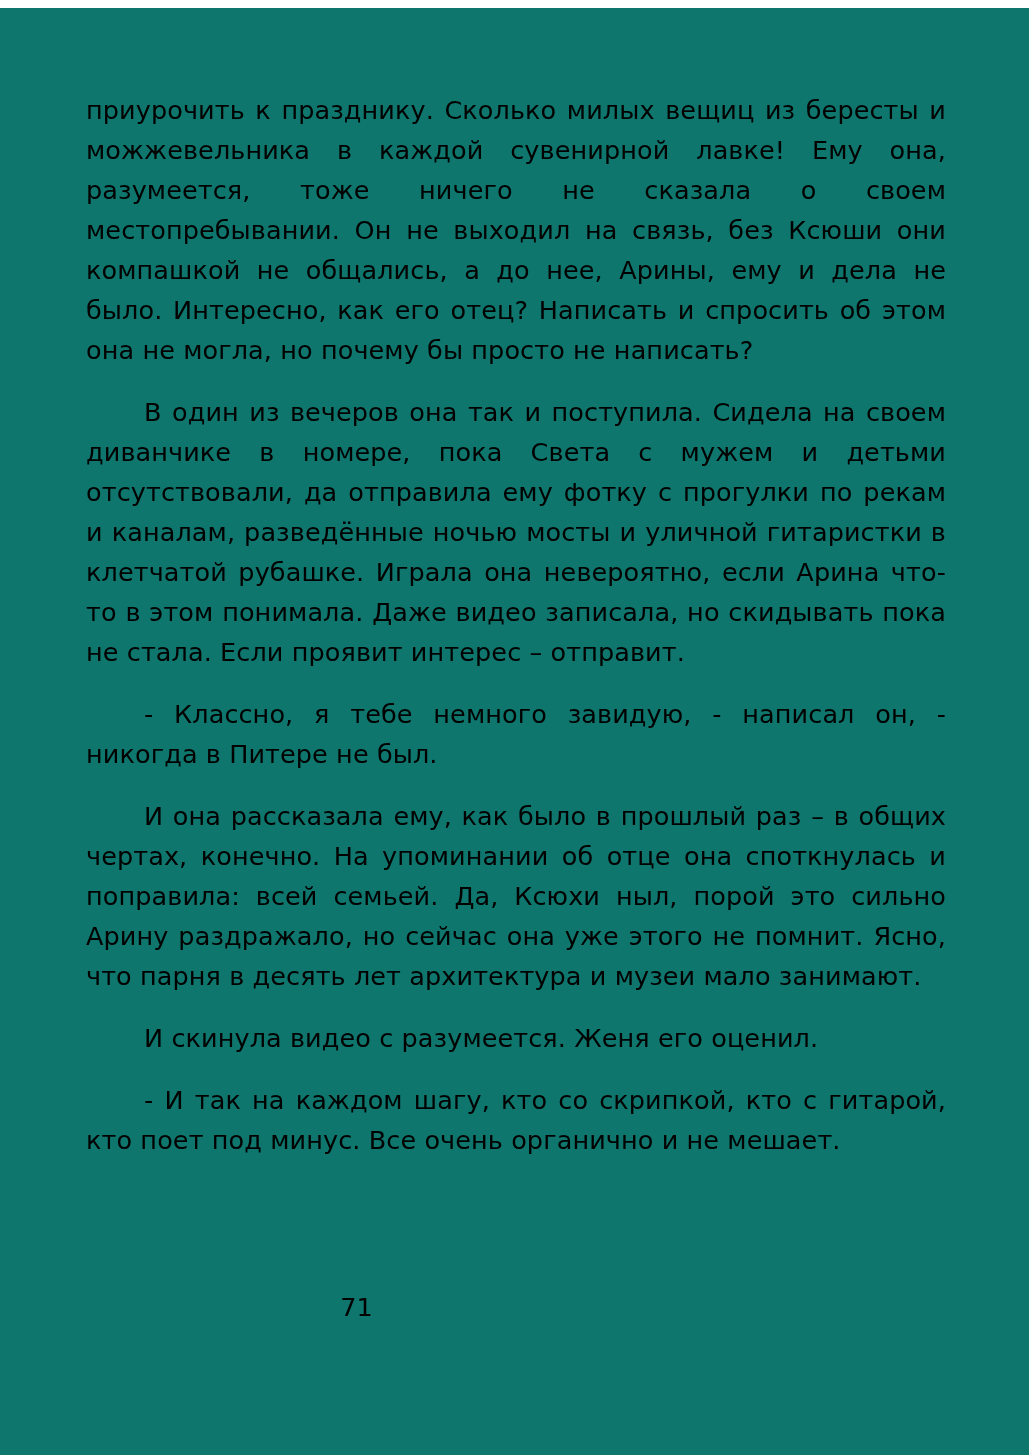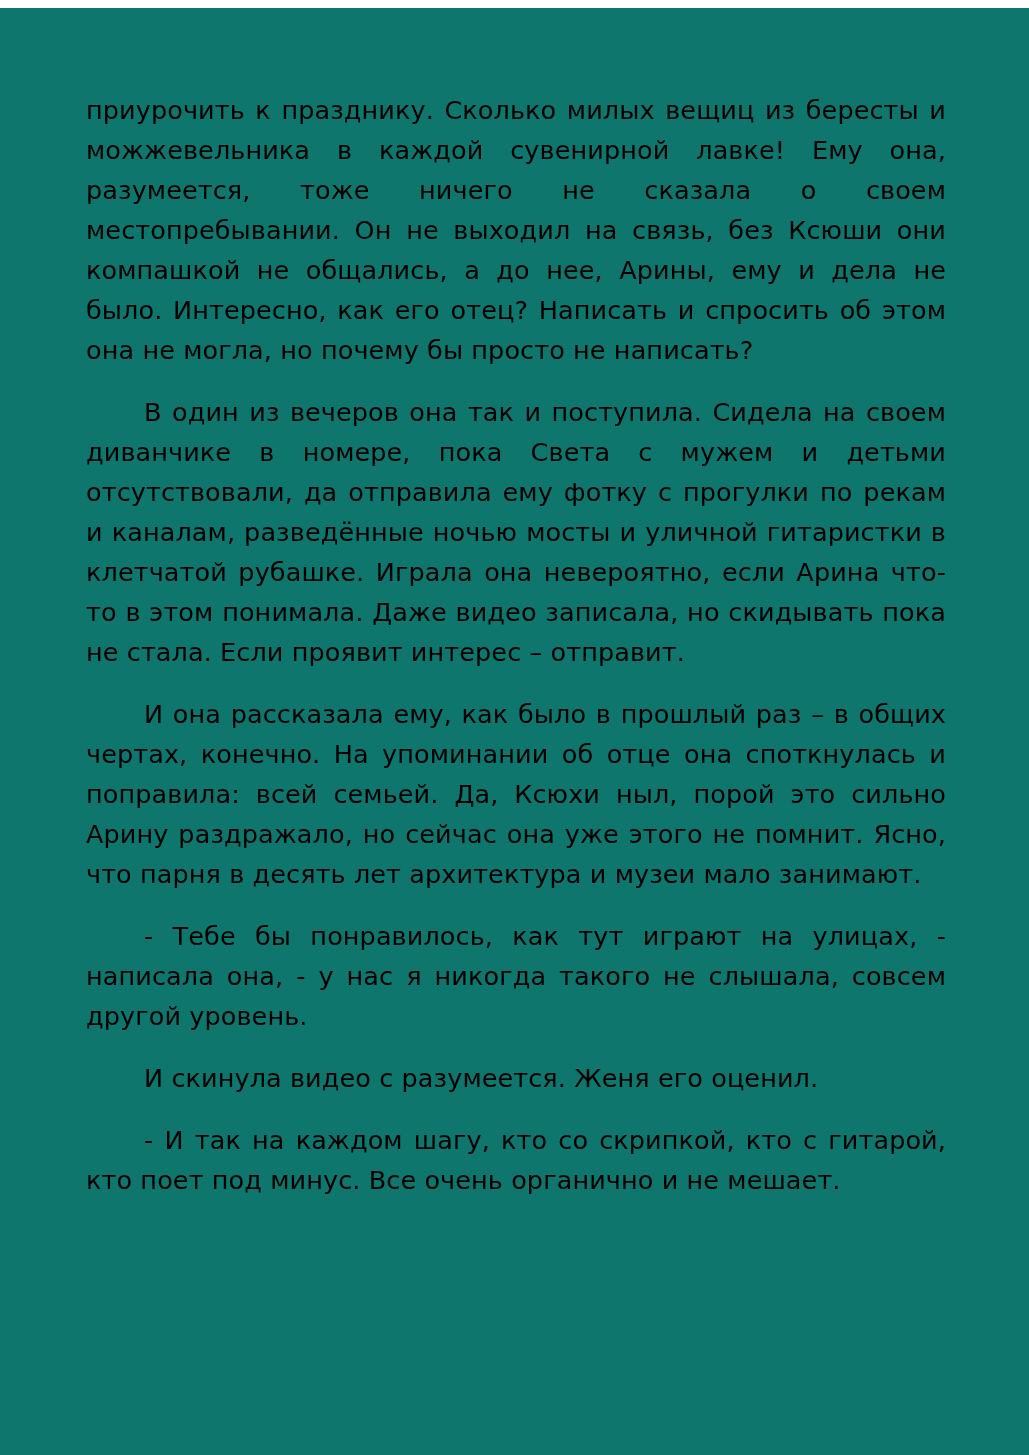--- a/index.html
+++ b/index.html
@@ -58,20 +58,21 @@
   }
 </style>
 </head>
 <body>
 
 <div class="page">
 
   <div class="text-column">
     <p class="para no-indent">приурочить к празднику. Сколько милых вещиц из бересты и можжевельника в каждой сувенирной лавке! Ему она, разумеется, тоже ничего не сказала о своем местопребывании. Он не выходил на связь, без Ксюши они компашкой не общались, а до нее, Арины, ему и дела не было. Интересно, как его отец? Написать и спросить об этом она не могла, но почему бы просто не написать?</p>
     <p class="para">В один из вечеров она так и поступила. Сидела на своем диванчике в номере, пока Света с мужем и детьми отсутствовали, да отправила ему фотку с прогулки по рекам и каналам, разведённые ночью мосты и уличной гитаристки в клетчатой рубашке. Играла она невероятно, если Арина что-то в этом понимала. Даже видео записала, но скидывать пока не стала. Если проявит интерес – отправит.</p>
+    <p class="para">- Классно, я тебе немного завидую, - написал он, - никогда в Питере не был.</p>
     <p class="para">И она рассказала ему, как было в прошлый раз – в общих чертах, конечно. На упоминании об отце она споткнулась и поправила: всей семьей. Да, Ксюхи ныл, порой это сильно Арину раздражало, но сейчас она уже этого не помнит. Ясно, что парня в десять лет архитектура и музеи мало занимают.</p>
-    <p class="para">- Тебе бы понравилось, как тут играют на улицах, - написала она, - у нас я никогда такого не слышала, совсем другой уровень.</p>
     <p class="para">И скинула видео с разумеется. Женя его оценил.</p>
     <p class="para">- И так на каждом шагу, кто со скрипкой, кто с гитарой, кто поет под минус. Все очень органично и не мешает.</p>
   </div>
 
+  <div class="page-number">71</div>
 
 </div>
 
 </body></html>

